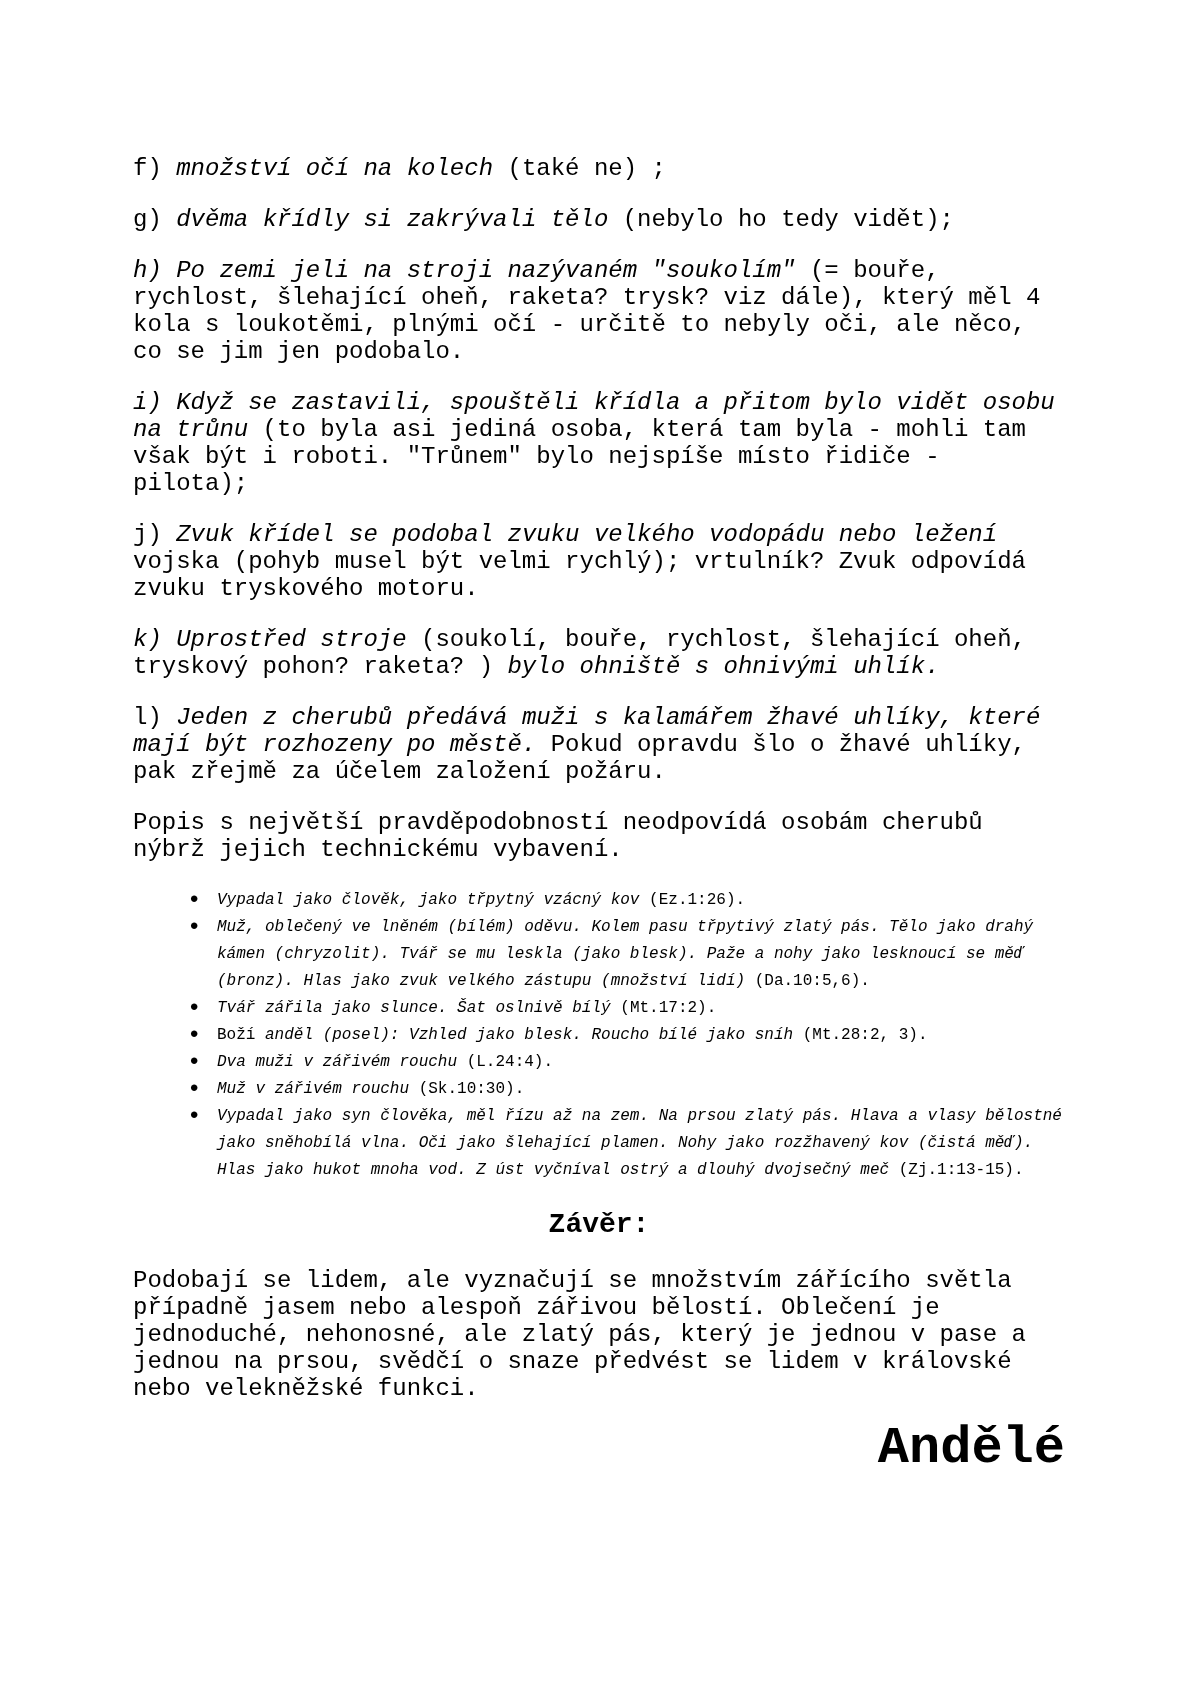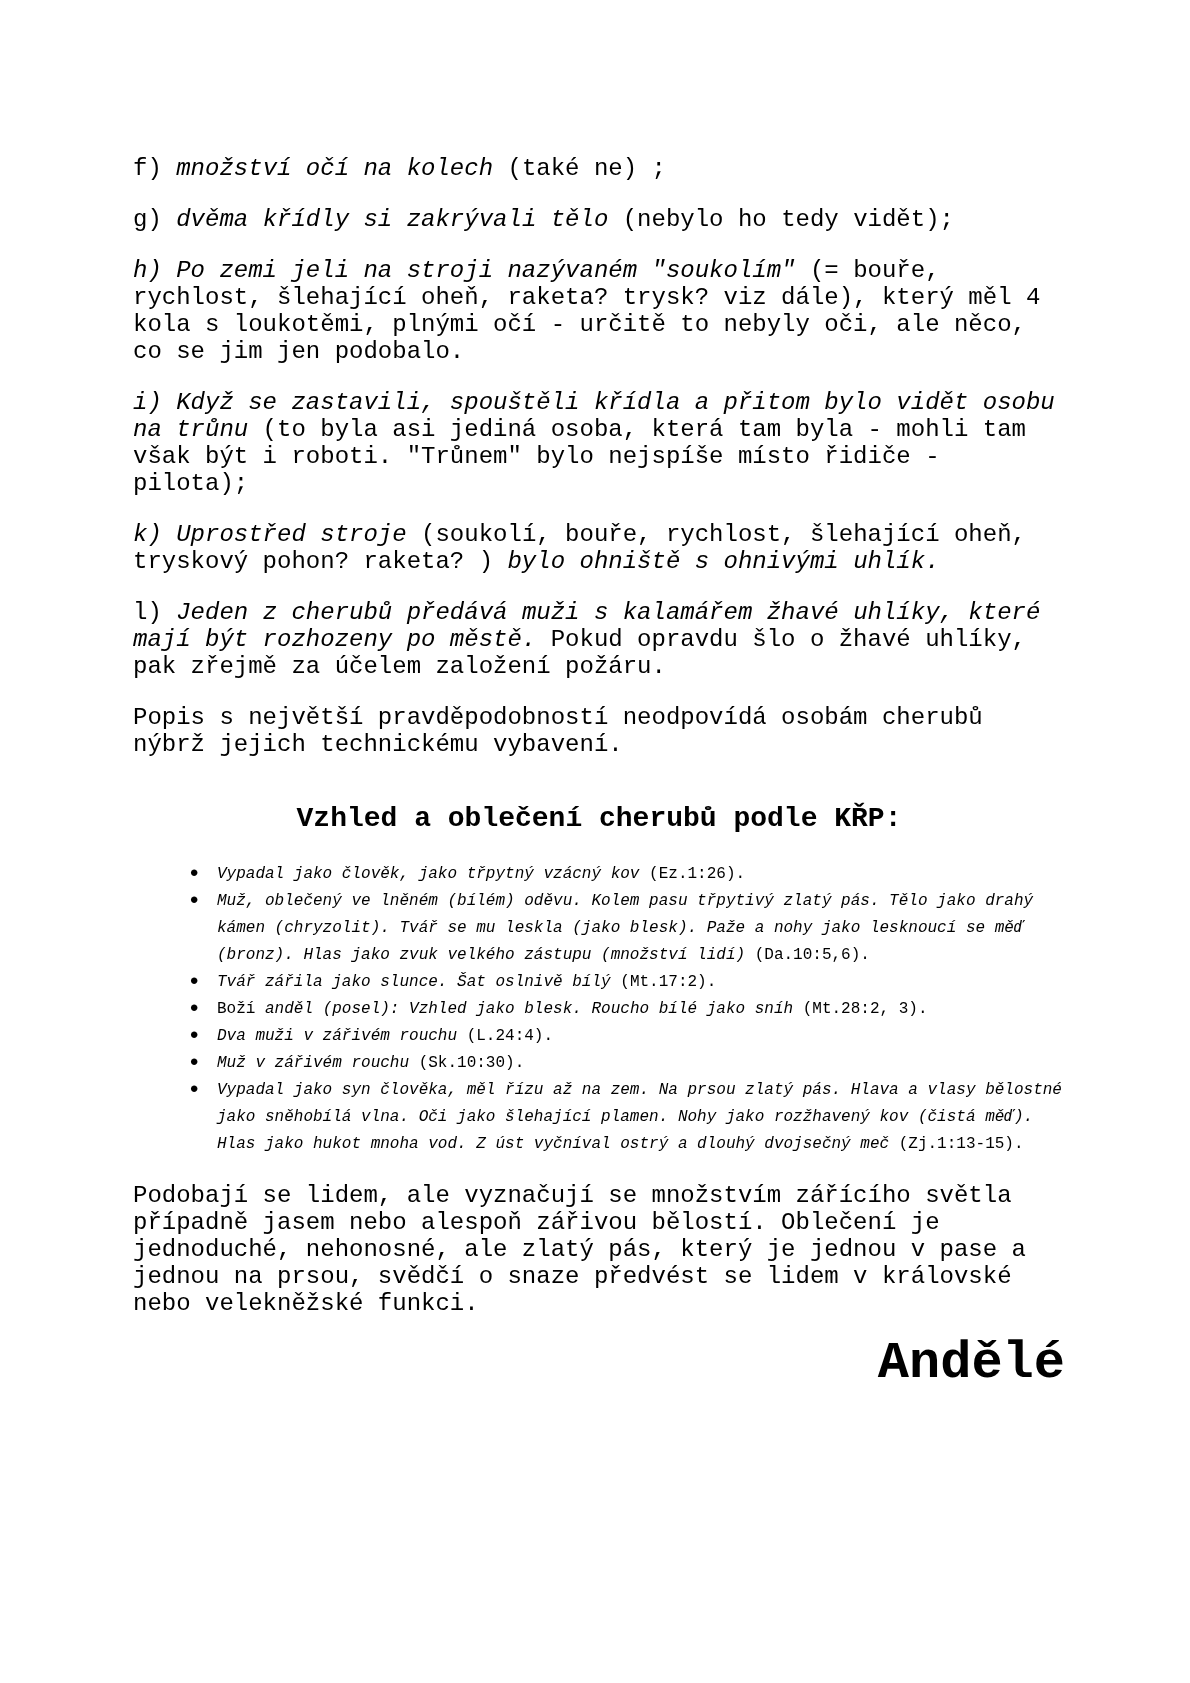--- a/index.html
+++ b/index.html
@@ -62,34 +62,35 @@
 </style>
 </head>
 <body>
 
 <div class="page">
 
   <p class="para"><span>f) </span><i>množství očí na kolech</i><span> (také ne) ;</span></p>
   <p class="para"><span>g) </span><i>dvěma křídly si zakrývali tělo</i><span> (nebylo ho tedy vidět);</span></p>
   <p class="para"><i>h) Po zemi jeli na stroji nazývaném "soukolím"</i><span> (= bouře, rychlost, šlehající oheň, raketa? trysk? viz dále), který měl 4 kola s loukotěmi, plnými očí - určitě to nebyly oči, ale něco, co se jim jen podobalo.</span></p>
   <p class="para"><i>i) Když se zastavili, spouštěli křídla a přitom bylo vidět osobu na trůnu</i><span> (to byla asi jediná osoba, která tam byla - mohli tam však být i roboti. "Trůnem" bylo nejspíše místo řidiče - pilota);</span></p>
+  <p class="para"><span>j) </span><i>Zvuk křídel se podobal zvuku velkého vodopádu nebo ležení</i><span> vojska (pohyb musel být velmi rychlý); vrtulník? Zvuk odpovídá zvuku tryskového motoru.</span></p>
   <p class="para"><i>k) Uprostřed stroje</i><span> (soukolí, bouře, rychlost, šlehající oheň, tryskový pohon? raketa? ) </span><i>bylo ohniště s ohnivými uhlík.</i></p>
   <p class="para"><span>l) </span><i>Jeden z cherubů předává muži s kalamářem žhavé uhlíky, které mají být rozhozeny po městě.</i><span> Pokud opravdu šlo o žhavé uhlíky, pak zřejmě za účelem založení požáru.</span></p>
   <p class="para"><span>Popis s největší pravděpodobností neodpovídá osobám cherubů nýbrž jejich technickému vybavení.</span></p>
 
-  <h2 class="section-heading h2-appearance">Vzhled a oblečení cherubů podle KŘP:</h2>
 
   <ul class="bullet-list">
     <li><i>Vypadal jako člověk, jako třpytný vzácný kov</i><span> (Ez.1:26).</span></li>
     <li><i>Muž, oblečený ve lněném (bílém) oděvu. Kolem pasu třpytivý zlatý pás. Tělo jako drahý kámen (chryzolit). Tvář se mu leskla (jako blesk). Paže a nohy jako lesknoucí se měď (bronz). Hlas jako zvuk velkého zástupu (množství lidí)</i><span> (Da.10:5,6).</span></li>
     <li><i>Tvář zářila jako slunce. Šat oslnivě bílý</i><span> (Mt.17:2).</span></li>
     <li><span>Boží </span><i>anděl (posel): Vzhled jako blesk. Roucho bílé jako sníh</i><span> (Mt.28:2, 3).</span></li>
     <li><i>Dva muži v zářivém rouchu</i><span> (L.24:4).</span></li>
     <li><i>Muž v zářivém rouchu</i><span> (Sk.10:30).</span></li>
     <li><i>Vypadal jako syn člověka, měl řízu až na zem. Na prsou zlatý pás. Hlava a vlasy bělostné jako sněhobílá vlna. Oči jako šlehající plamen. Nohy jako rozžhavený kov (čistá měď). Hlas jako hukot mnoha vod. Z úst vyčníval ostrý a dlouhý dvojsečný meč</i><span> (Zj.1:13-15).</span></li>
   </ul>
 
+  <h2 class="section-heading h2-conclusion">Závěr:</h2>
 
   <p class="para"><span>Podobají se lidem, ale vyznačují se množstvím zářícího světla případně jasem nebo alespoň zářivou bělostí. Oblečení je jednoduché, nehonosné, ale zlatý pás, který je jednou v pase a jednou na prsou, svědčí o snaze předvést se lidem v královské nebo velekněžské funkci.</span></p>
 
   <h1 class="page-heading">Andělé</h1>
 
 </div>
 
 </body></html>

